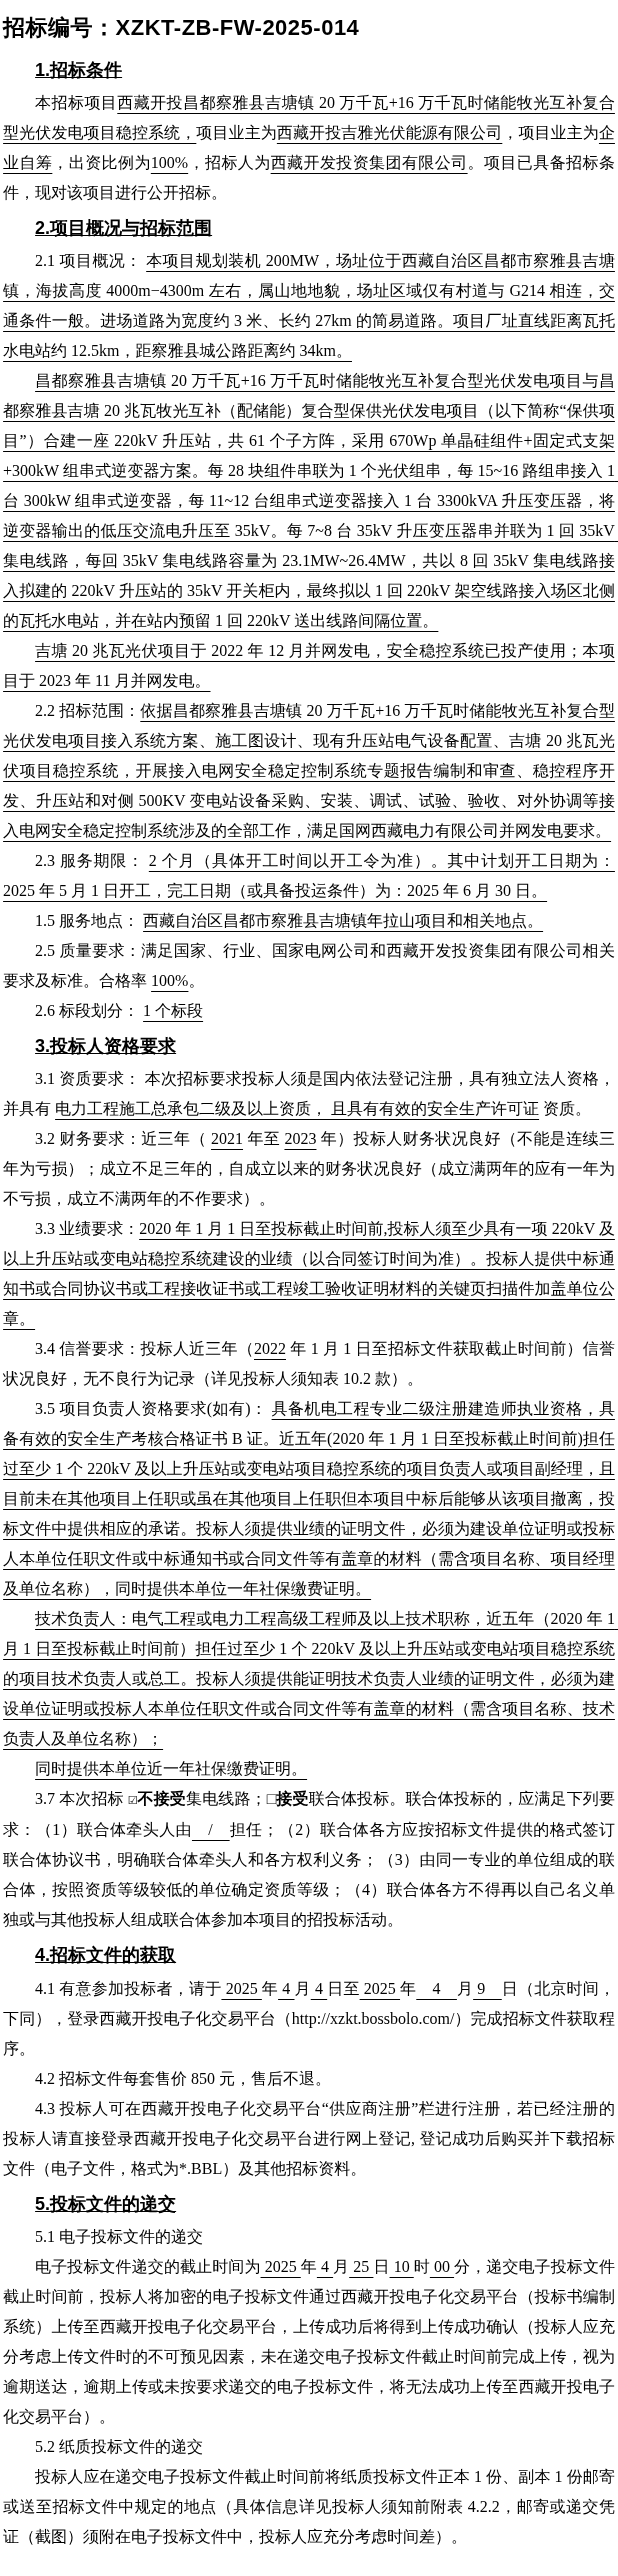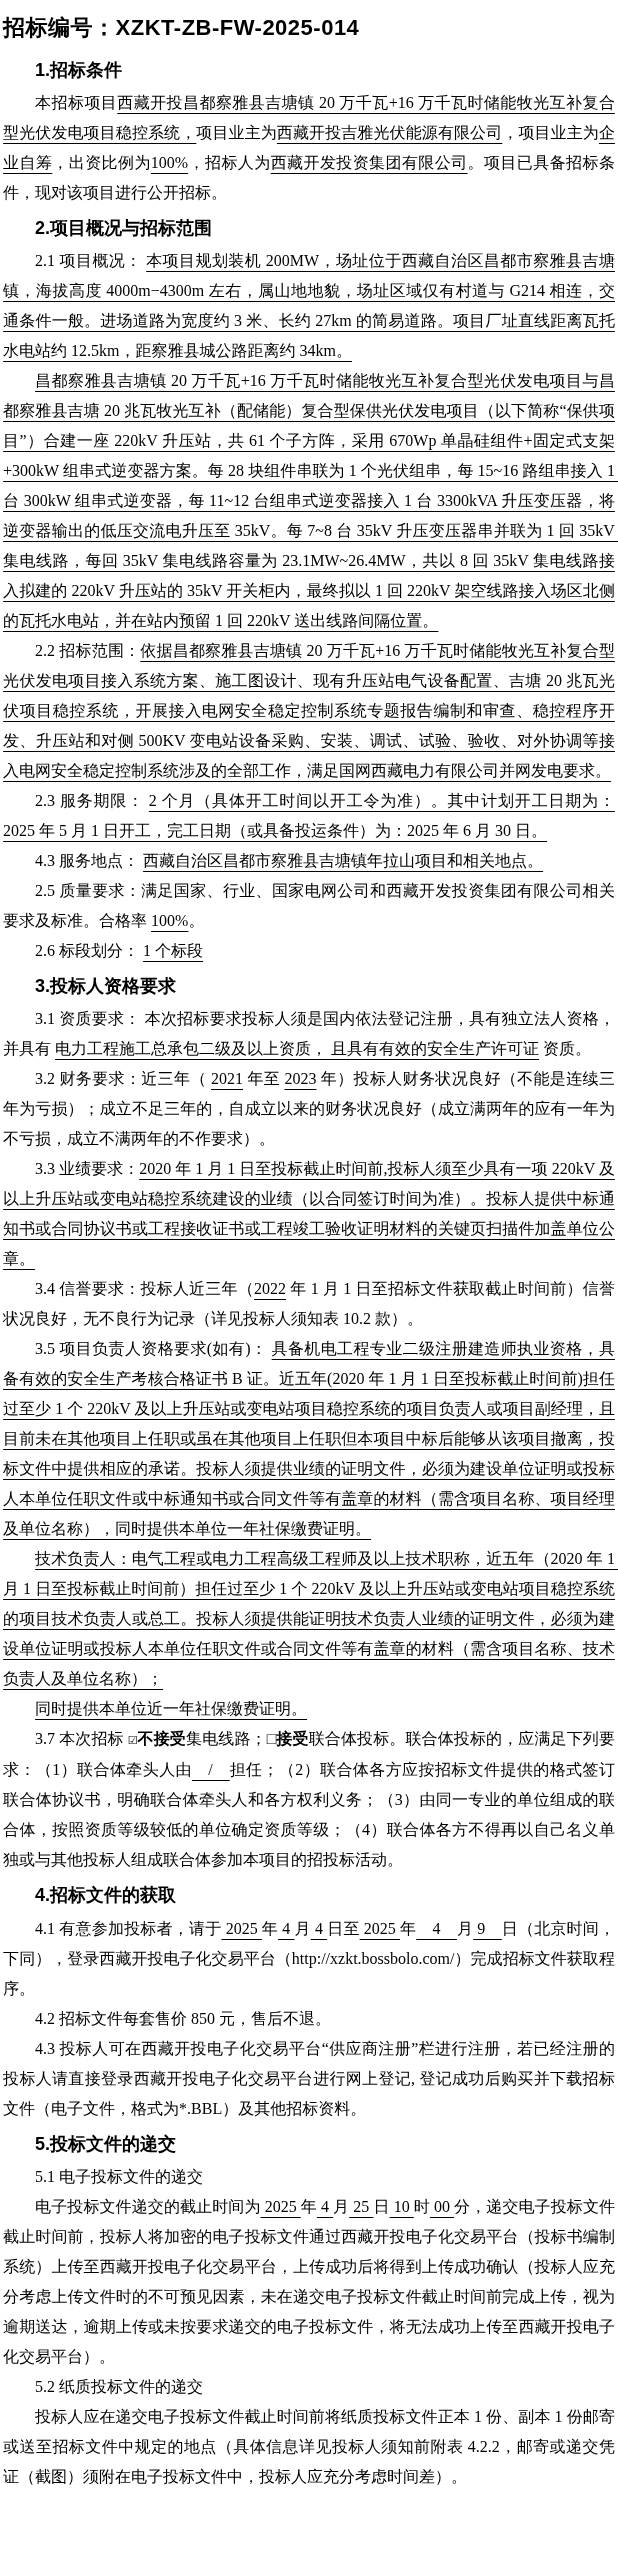--- a/index.html
+++ b/index.html
@@ -27,20 +27,21 @@
     line-height:33px;
     letter-spacing:0.5px;
   }
   .sec-heading{
     margin:5.2px 0 3.1px 0;
     font-family:"Liberation Sans","DejaVu Sans",sans-serif;
     font-weight:bold;
     font-size:18px;
     line-height:30px;
     text-indent:32px;
+    text-decoration:underline;
   }
   .para{
     margin:0;
     font-size:16px;
     line-height:30px;
     text-align:justify;
     text-indent:32px;
   }
   .para span, .sec-heading span{ white-space:pre-wrap; }
   .u{
@@ -58,23 +59,24 @@
 
 <div class="page">
   <div class="inner">
     <h1 class="doc-title">招标编号：XZKT-ZB-FW-2025-014</h1>
     <div>
         <h2 class="sec-heading"><span>1.招标条件</span></h2>
         <p class="para"><span>本招标项目</span><span class="u">西藏开投昌都察雅县吉塘镇 20 万千瓦+16 万千瓦时储能牧光互补复合型光伏发电项目稳控系统，</span><span>项目业主为</span><span class="u">西藏开投吉雅光伏能源有限公司</span><span>，项目业主为</span><span class="u">企业自筹</span><span>，出资比例为</span><span class="u">100%</span><span>，招标人为</span><span class="u">西藏开发投资集团有限公司</span><span>。项目已具备招标条件，现对该项目进行公开招标。</span></p>
         <h2 class="sec-heading"><span>2.项目概况与招标范围</span></h2>
         <p class="para"><span>2.1 项目概况： </span><span class="u">本项目规划装机 200MW，场址位于西藏自治区昌都市察雅县吉塘镇，海拔高度 4000m−4300m 左右，属山地地貌，场址区域仅有村道与 G214 相连，交通条件一般。进场道路为宽度约 3 米、长约 27km 的简易道路。项目厂址直线距离瓦托水电站约 12.5km，距察雅县城公路距离约 34km。</span></p>
         <p class="para"><span class="u">昌都察雅县吉塘镇 20 万千瓦+16 万千瓦时储能牧光互补复合型光伏发电项目与昌都察雅县吉塘 20 兆瓦牧光互补（配储能）复合型保供光伏发电项目（以下简称“保供项目”）合建一座 220kV 升压站，共 61 个子方阵，采用 670Wp 单晶硅组件+固定式支架+300kW 组串式逆变器方案。每 28 块组件串联为 1 个光伏组串，每 15~16 路组串接入 1 台 300kW 组串式逆变器，每 11~12 台组串式逆变器接入 1 台 3300kVA 升压变压器，将逆变器输出的低压交流电升压至 35kV。每 7~8 台 35kV 升压变压器串并联为 1 回 35kV 集电线路，每回 35kV 集电线路容量为 23.1MW~26.4MW，共以 8 回 35kV 集电线路接入拟建的 220kV 升压站的 35kV 开关柜内，最终拟以 1 回 220kV 架空线路接入场区北侧的瓦托水电站，并在站内预留 1 回 220kV 送出线路间隔位置。</span></p>
+        <p class="para"><span class="u">吉塘 20 兆瓦光伏项目于 2022 年 12 月并网发电，安全稳控系统已投产使用；本项目于 2023 年 11 月并网发电。</span></p>
         <p class="para"><span>2.2 招标范围：</span><span class="u">依据昌都察雅县吉塘镇 20 万千瓦+16 万千瓦时储能牧光互补复合型光伏发电项目接入系统方案、施工图设计、现有升压站电气设备配置、吉塘 20 兆瓦光伏项目稳控系统，开展接入电网安全稳定控制系统专题报告编制和审查、稳控程序开发、升压站和对侧 500KV 变电站设备采购、安装、调试、试验、验收、对外协调等接入电网安全稳定控制系统涉及的全部工作，满足国网西藏电力有限公司并网发电要求。</span></p>
         <p class="para"><span>2.3 服务期限： </span><span class="u">2 个月（具体开工时间以开工令为准）。其中计划开工日期为：2025 年 5 月 1 日开工，完工日期（或具备投运条件）为：2025 年 6 月 30 日。</span></p>
-        <p class="para"><span>4.3 服务地点： </span><span class="u">西藏自治区昌都市察雅县吉塘镇年拉山项目和相关地点。</span></p>
+        <p class="para"><span>1.5 服务地点： </span><span class="u">西藏自治区昌都市察雅县吉塘镇年拉山项目和相关地点。</span></p>
         <p class="para"><span>2.5 质量要求：满足国家、行业、国家电网公司和西藏开发投资集团有限公司相关要求及标准。合格率 </span><span class="u">100%</span><span>。</span></p>
         <p class="para"><span>2.6 标段划分： </span><span class="u">1 个标段</span></p>
         <h2 class="sec-heading"><span>3.投标人资格要求</span></h2>
         <p class="para"><span>3.1 资质要求： 本次招标要求投标人须是国内依法登记注册，具有独立法人资格，并具有 </span><span class="u">电力工程施工总承包二级及以上资质， 且具有有效的安全生产许可证</span><span> 资质。</span></p>
         <p class="para"><span>3.2 财务要求：近三年（ </span><span class="u">2021</span><span> 年至 </span><span class="u">2023</span><span> 年）投标人财务状况良好（不能是连续三年为亏损）；成立不足三年的，自成立以来的财务状况良好（成立满两年的应有一年为不亏损，成立不满两年的不作要求）。</span></p>
         <p class="para"><span>3.3 业绩要求：</span><span class="u">2020 年 1 月 1 日至投标截止时间前,投标人须至少具有一项 220kV 及以上升压站或变电站稳控系统建设的业绩（以合同签订时间为准）。投标人提供中标通知书或合同协议书或工程接收证书或工程竣工验收证明材料的关键页扫描件加盖单位公章。</span></p>
         <p class="para"><span>3.4 信誉要求：投标人近三年（</span><span class="u">2022</span><span> 年 1 月 1 日至招标文件获取截止时间前）信誉状况良好，无不良行为记录（详见投标人须知表 10.2 款）。</span></p>
         <p class="para"><span>3.5 项目负责人资格要求(如有)： </span><span class="u">具备机电工程专业二级注册建造师执业资格，具备有效的安全生产考核合格证书 B 证。近五年(2020 年 1 月 1 日至投标截止时间前)担任过至少 1 个 220kV 及以上升压站或变电站项目稳控系统的项目负责人或项目副经理，且目前未在其他项目上任职或虽在其他项目上任职但本项目中标后能够从该项目撤离，投标文件中提供相应的承诺。投标人须提供业绩的证明文件，必须为建设单位证明或投标人本单位任职文件或中标通知书或合同文件等有盖章的材料（需含项目名称、项目经理及单位名称），同时提供本单位一年社保缴费证明。</span></p>
         <p class="para"><span class="u">技术负责人：电气工程或电力工程高级工程师及以上技术职称，近五年（2020 年 1 月 1 日至投标截止时间前）担任过至少 1 个 220kV 及以上升压站或变电站项目稳控系统的项目技术负责人或总工。投标人须提供能证明技术负责人业绩的证明文件，必须为建设单位证明或投标人本单位任职文件或合同文件等有盖章的材料（需含项目名称、技术负责人及单位名称）；</span></p>
         <p class="para"><span class="u">同时提供本单位近一年社保缴费证明。</span></p>

